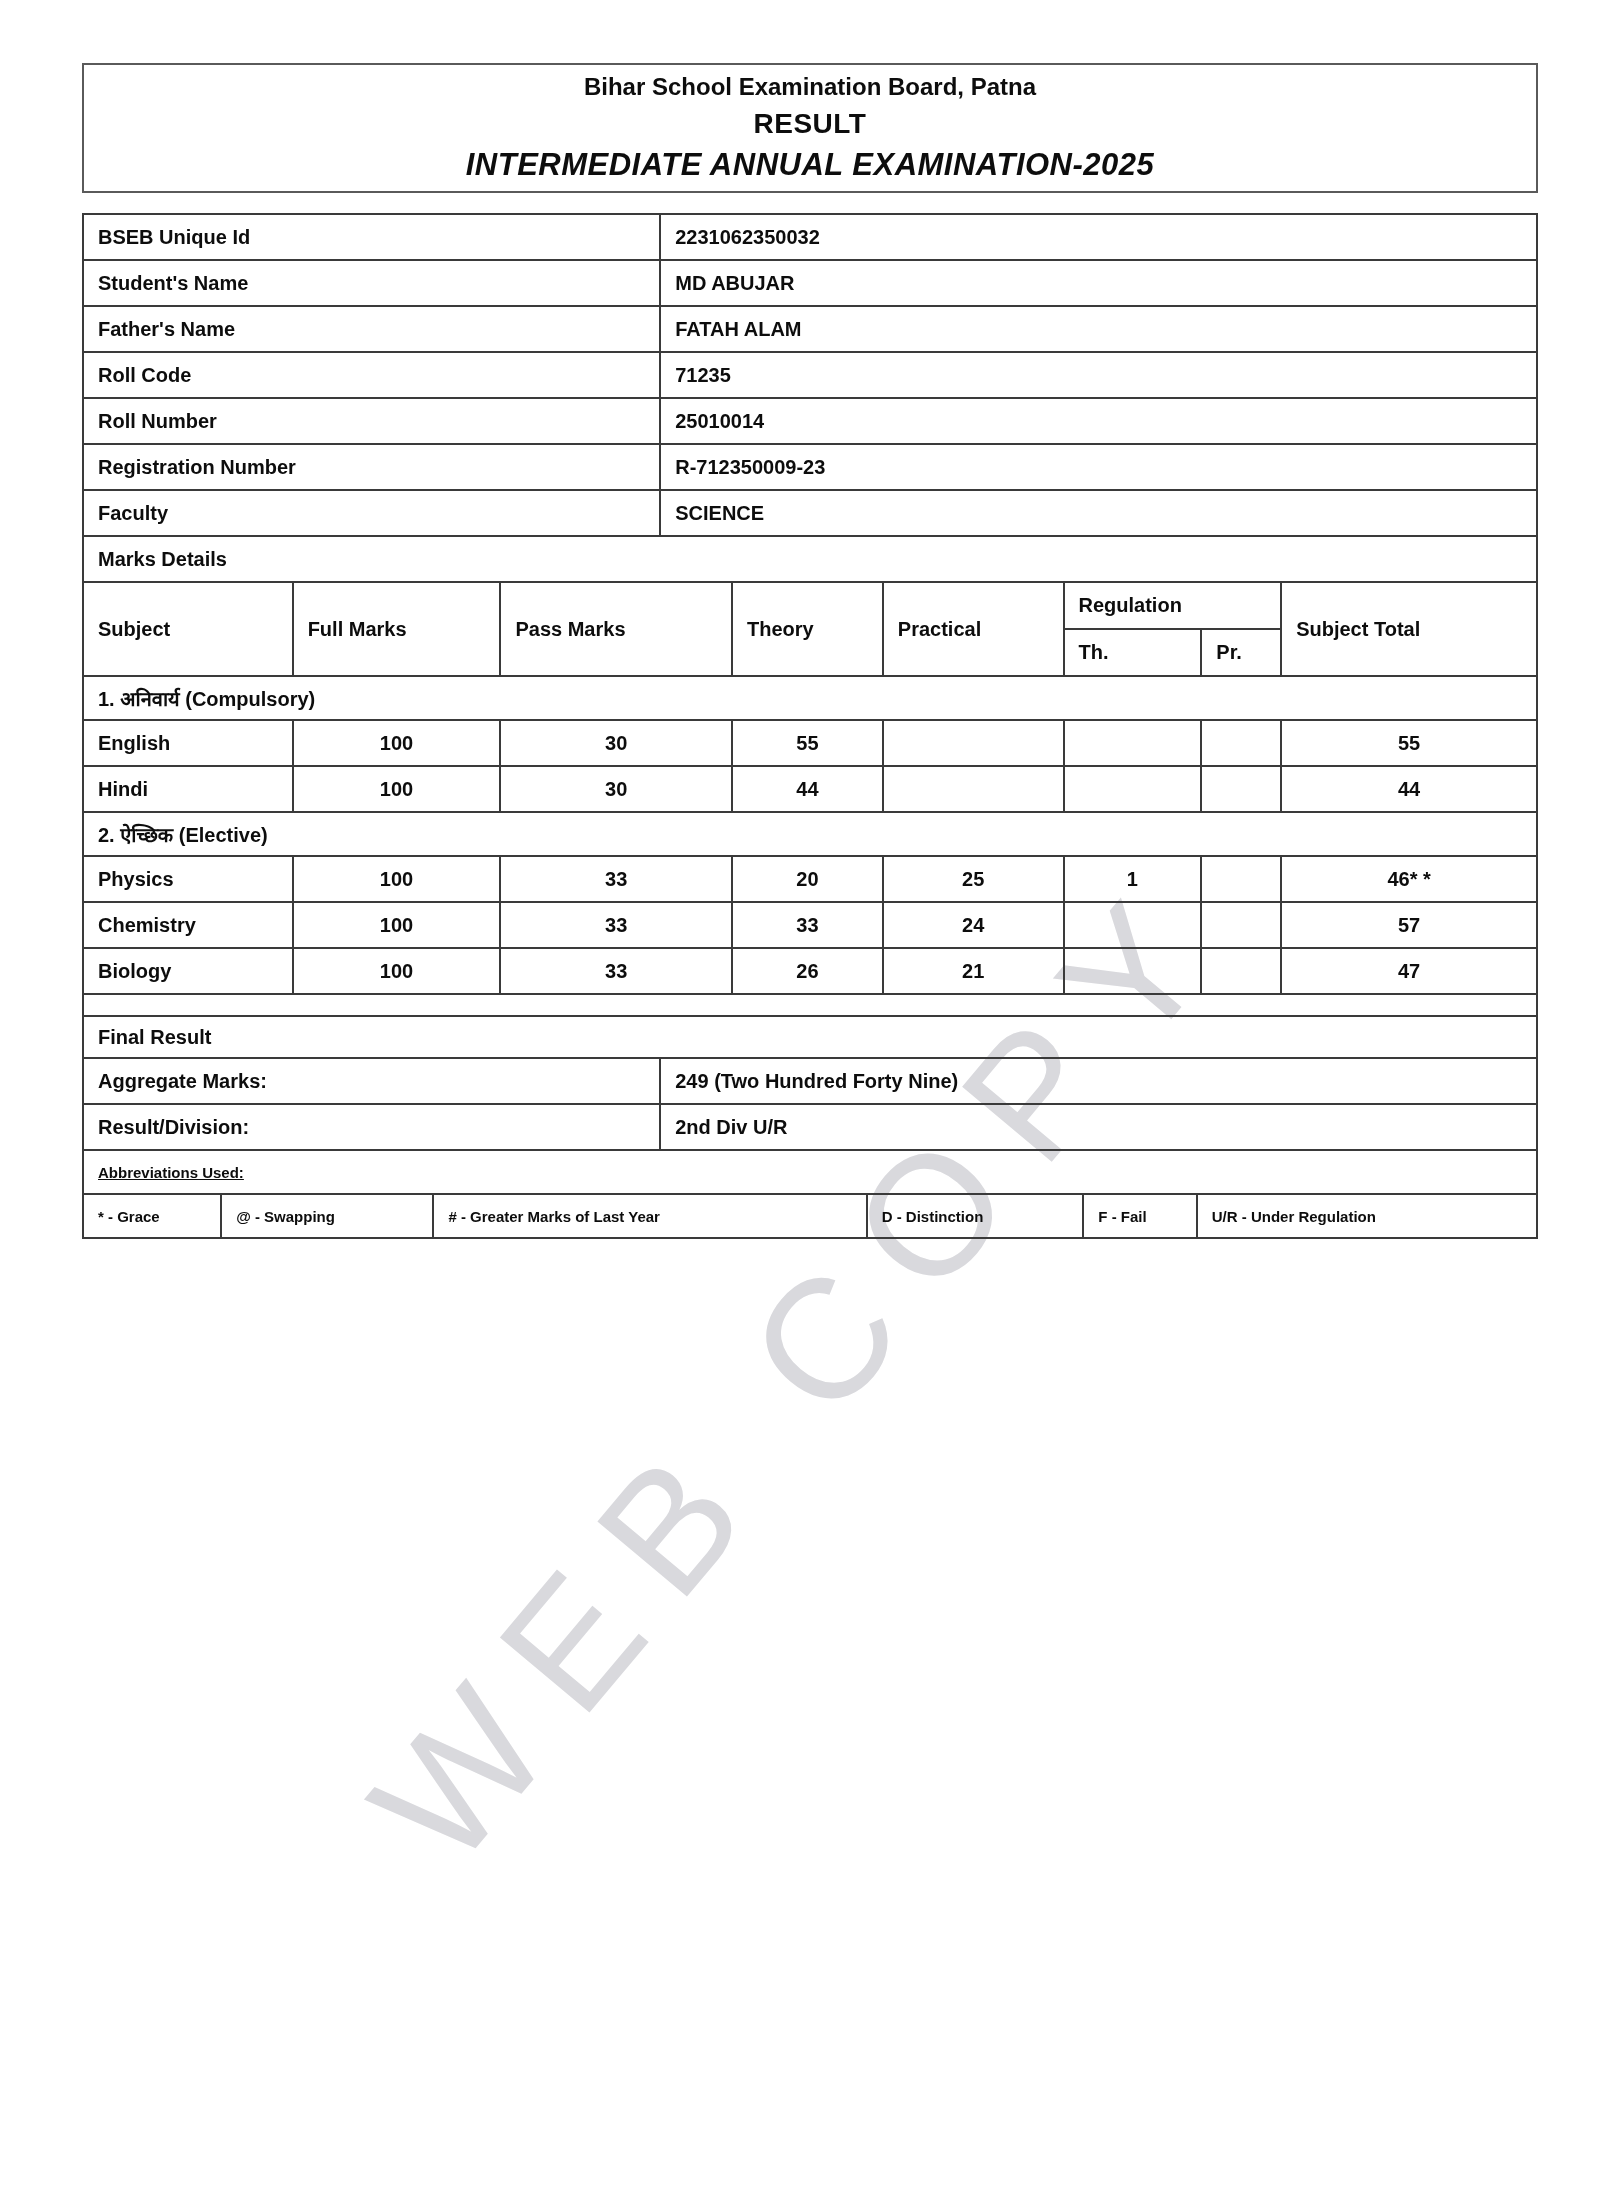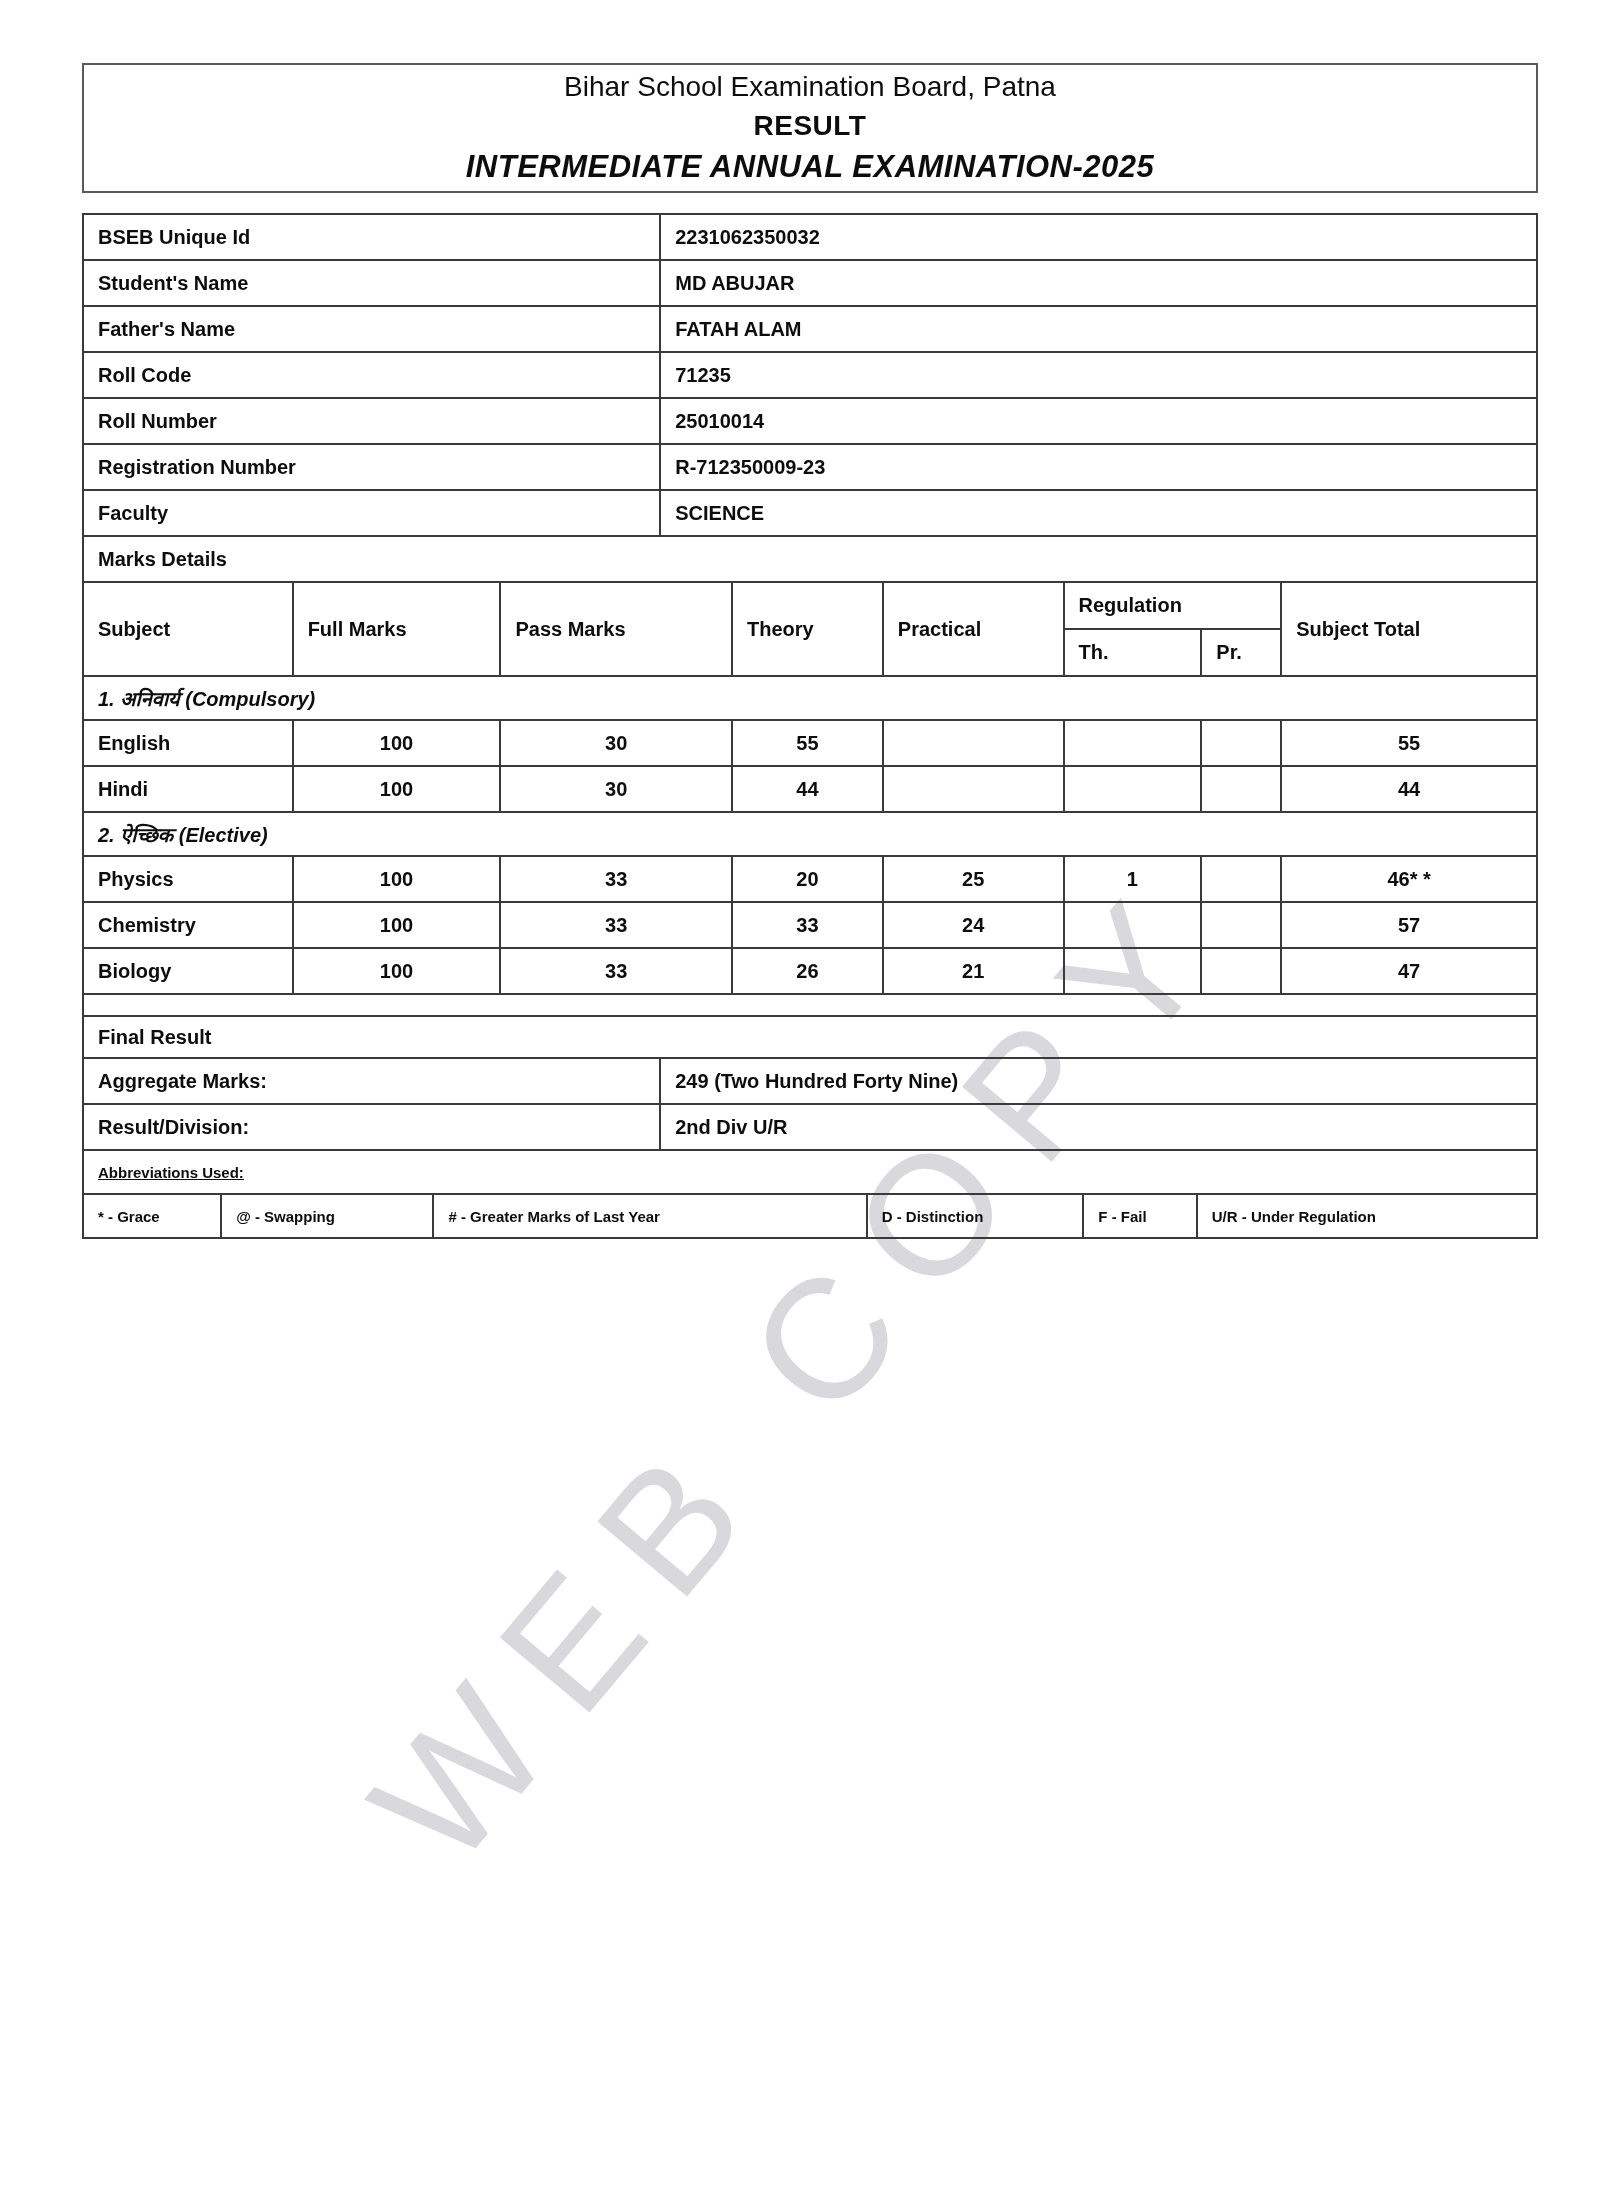--- a/index.html
+++ b/index.html
@@ -45,21 +45,21 @@
     width: 100%;
     height: 130px;
     border: 2px solid #5a5a5a;
     display: flex;
     flex-direction: column;
     align-items: center;
     justify-content: center;
     gap: 7px;
     margin-bottom: 20px;
   }
-  .header-board { font-size: 28px; font-weight: 400; }
+  .header-board { font-size: 24px; font-weight: 700; }
   .header-result { font-size: 28px; font-weight: 700; letter-spacing: 0.5px; }
   .header-exam { font-size: 31px; font-weight: 700; letter-spacing: 0.5px; font-style: italic; }
   
   table {
     border-collapse: collapse;
     width: 100%;
     table-layout: fixed;
   }
   .stack table + table { margin-top: -2px; }
   td {
@@ -70,21 +70,21 @@
     padding: 0 14px;
     height: 44px;
     vertical-align: middle;
     overflow: hidden;
     white-space: nowrap;
     background: transparent;
   }
   td.num { text-align: center; padding: 0 22px; }
   td.center { text-align: left; margin-top: 47px; }
   tr.h45 td { height: 45px; }
-  tr.section-row td { height: 42px; font-style: italic; }
+  tr.section-row td { height: 42px; }
   tr.title-row td { height: 40px; }
   tr.abbrev-row td { height: 42px; font-size: 15px; }
   tr.empty-row td { height: 20px; border-left: 2px solid #3a3a3a; border-right: 2px solid #3a3a3a; }
   .underlined { text-decoration: underline; }
 </style>
 </head>
 <body>
 
 <div class="page">
 

